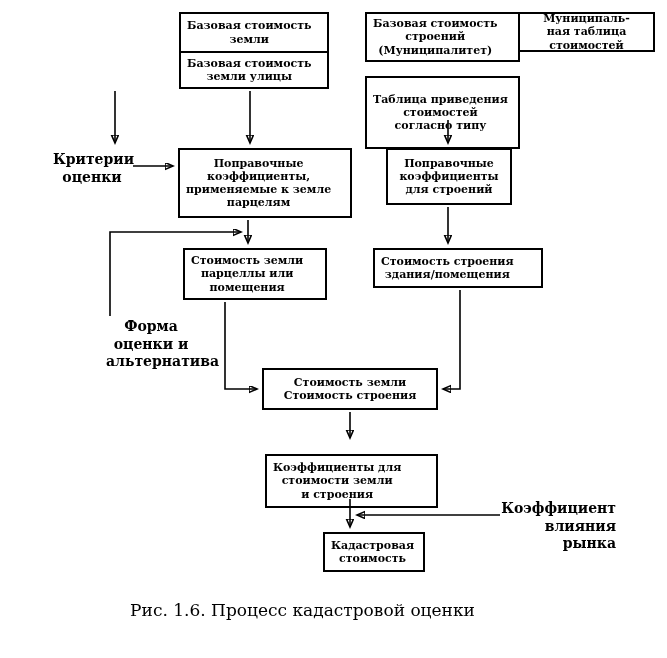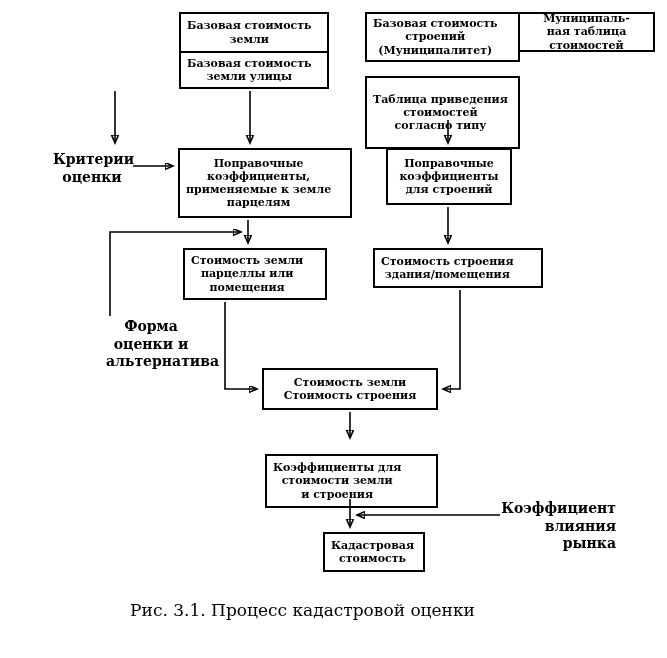--- a/index.html
+++ b/index.html
@@ -119,21 +119,21 @@
   <div class="box tc" id="land-and-building-value">Стоимость земли
 Стоимость строения</div>
   <div class="box tl" id="value-coefficients">Коэффициенты для
 стоимости земли
 и строения</div>
   <div class="lbl" id="market-label">Коэффициент
 влияния рынка</div>
   <div class="box tl" id="cadastral-value">Кадастровая
 стоимость</div>
 
-  <div id="caption">Рис. 3.1. Процесс кадастровой оценки</div>
+  <div id="caption">Рис. 1.6. Процесс кадастровой оценки</div>
 
   <svg id="arrows" viewBox="0 0 667 658" xmlns="http://www.w3.org/2000/svg">
     <defs>
       <marker id="ah" markerWidth="10" markerHeight="9" refX="8" refY="3.5" orient="auto" markerUnits="userSpaceOnUse">
         <path d="M0,0 L8,3.5 L0,7 Z" fill="#000" stroke="none"></path>
       </marker>
     </defs>
     <path d="M115,91 L115,143" marker-end="url(#ah)"></path>
     <path d="M250,91 L250,143" marker-end="url(#ah)"></path>
     <path d="M133,166 L173,166" marker-end="url(#ah)"></path>

